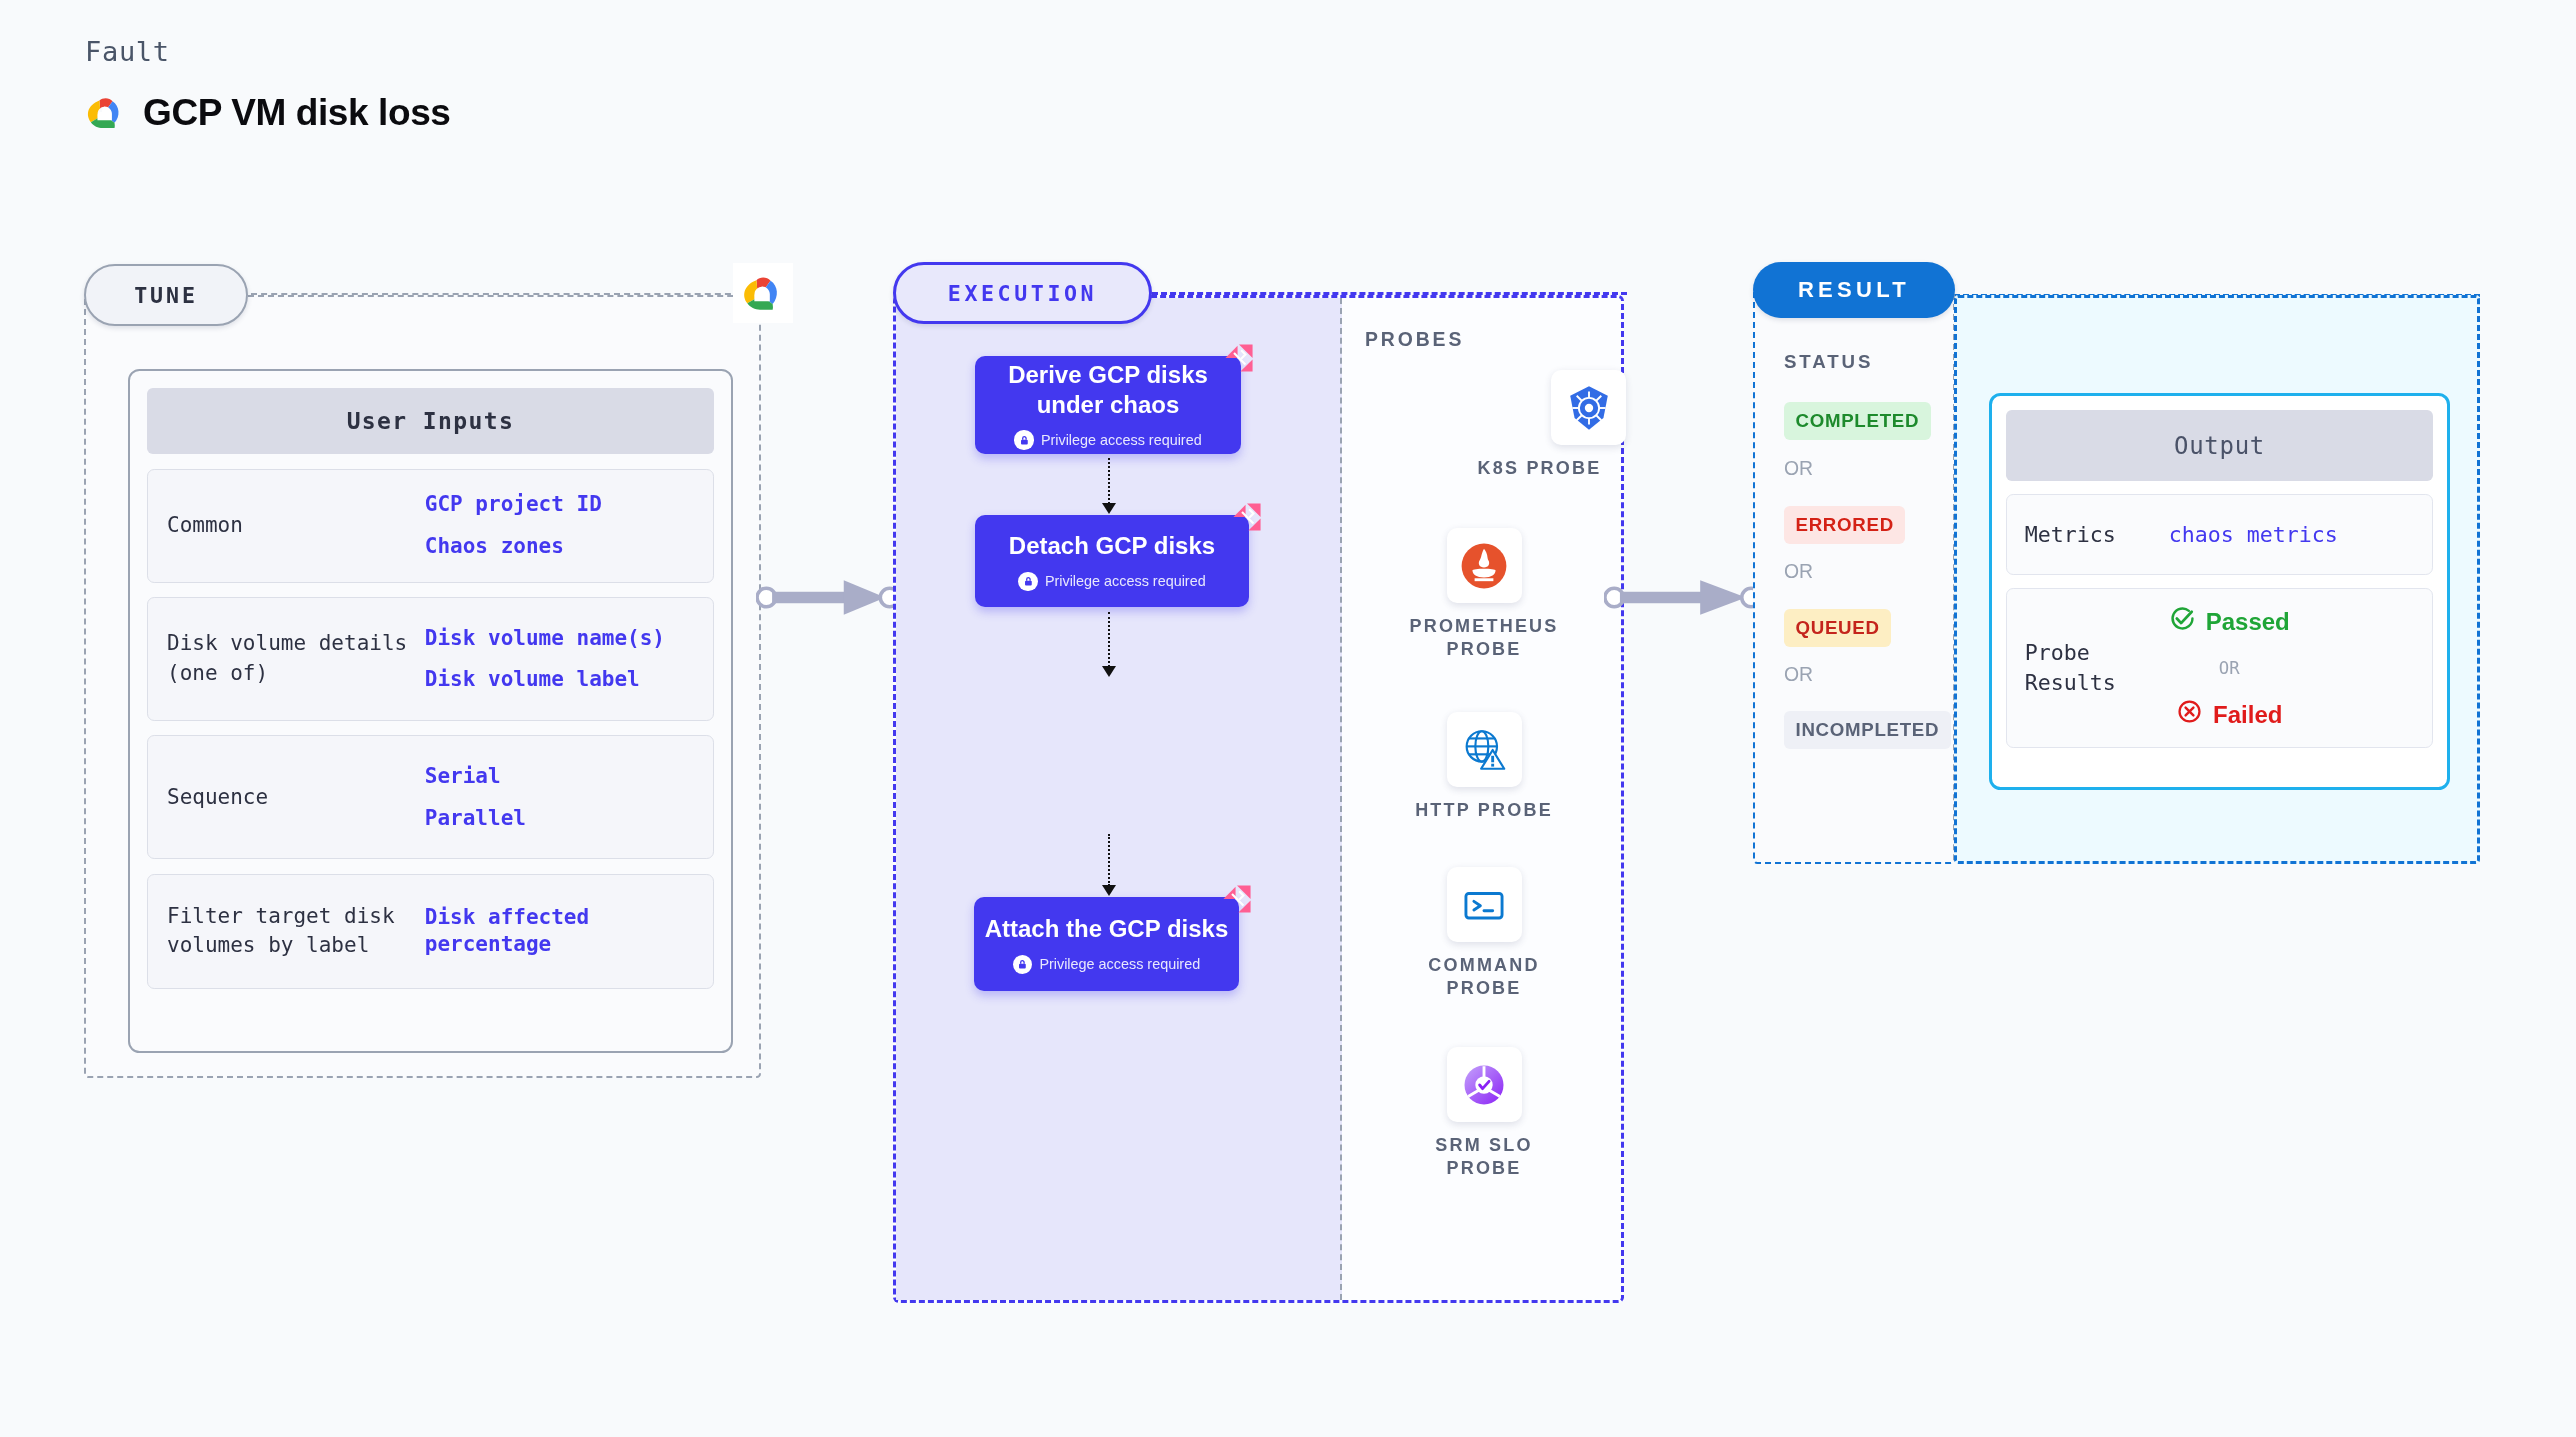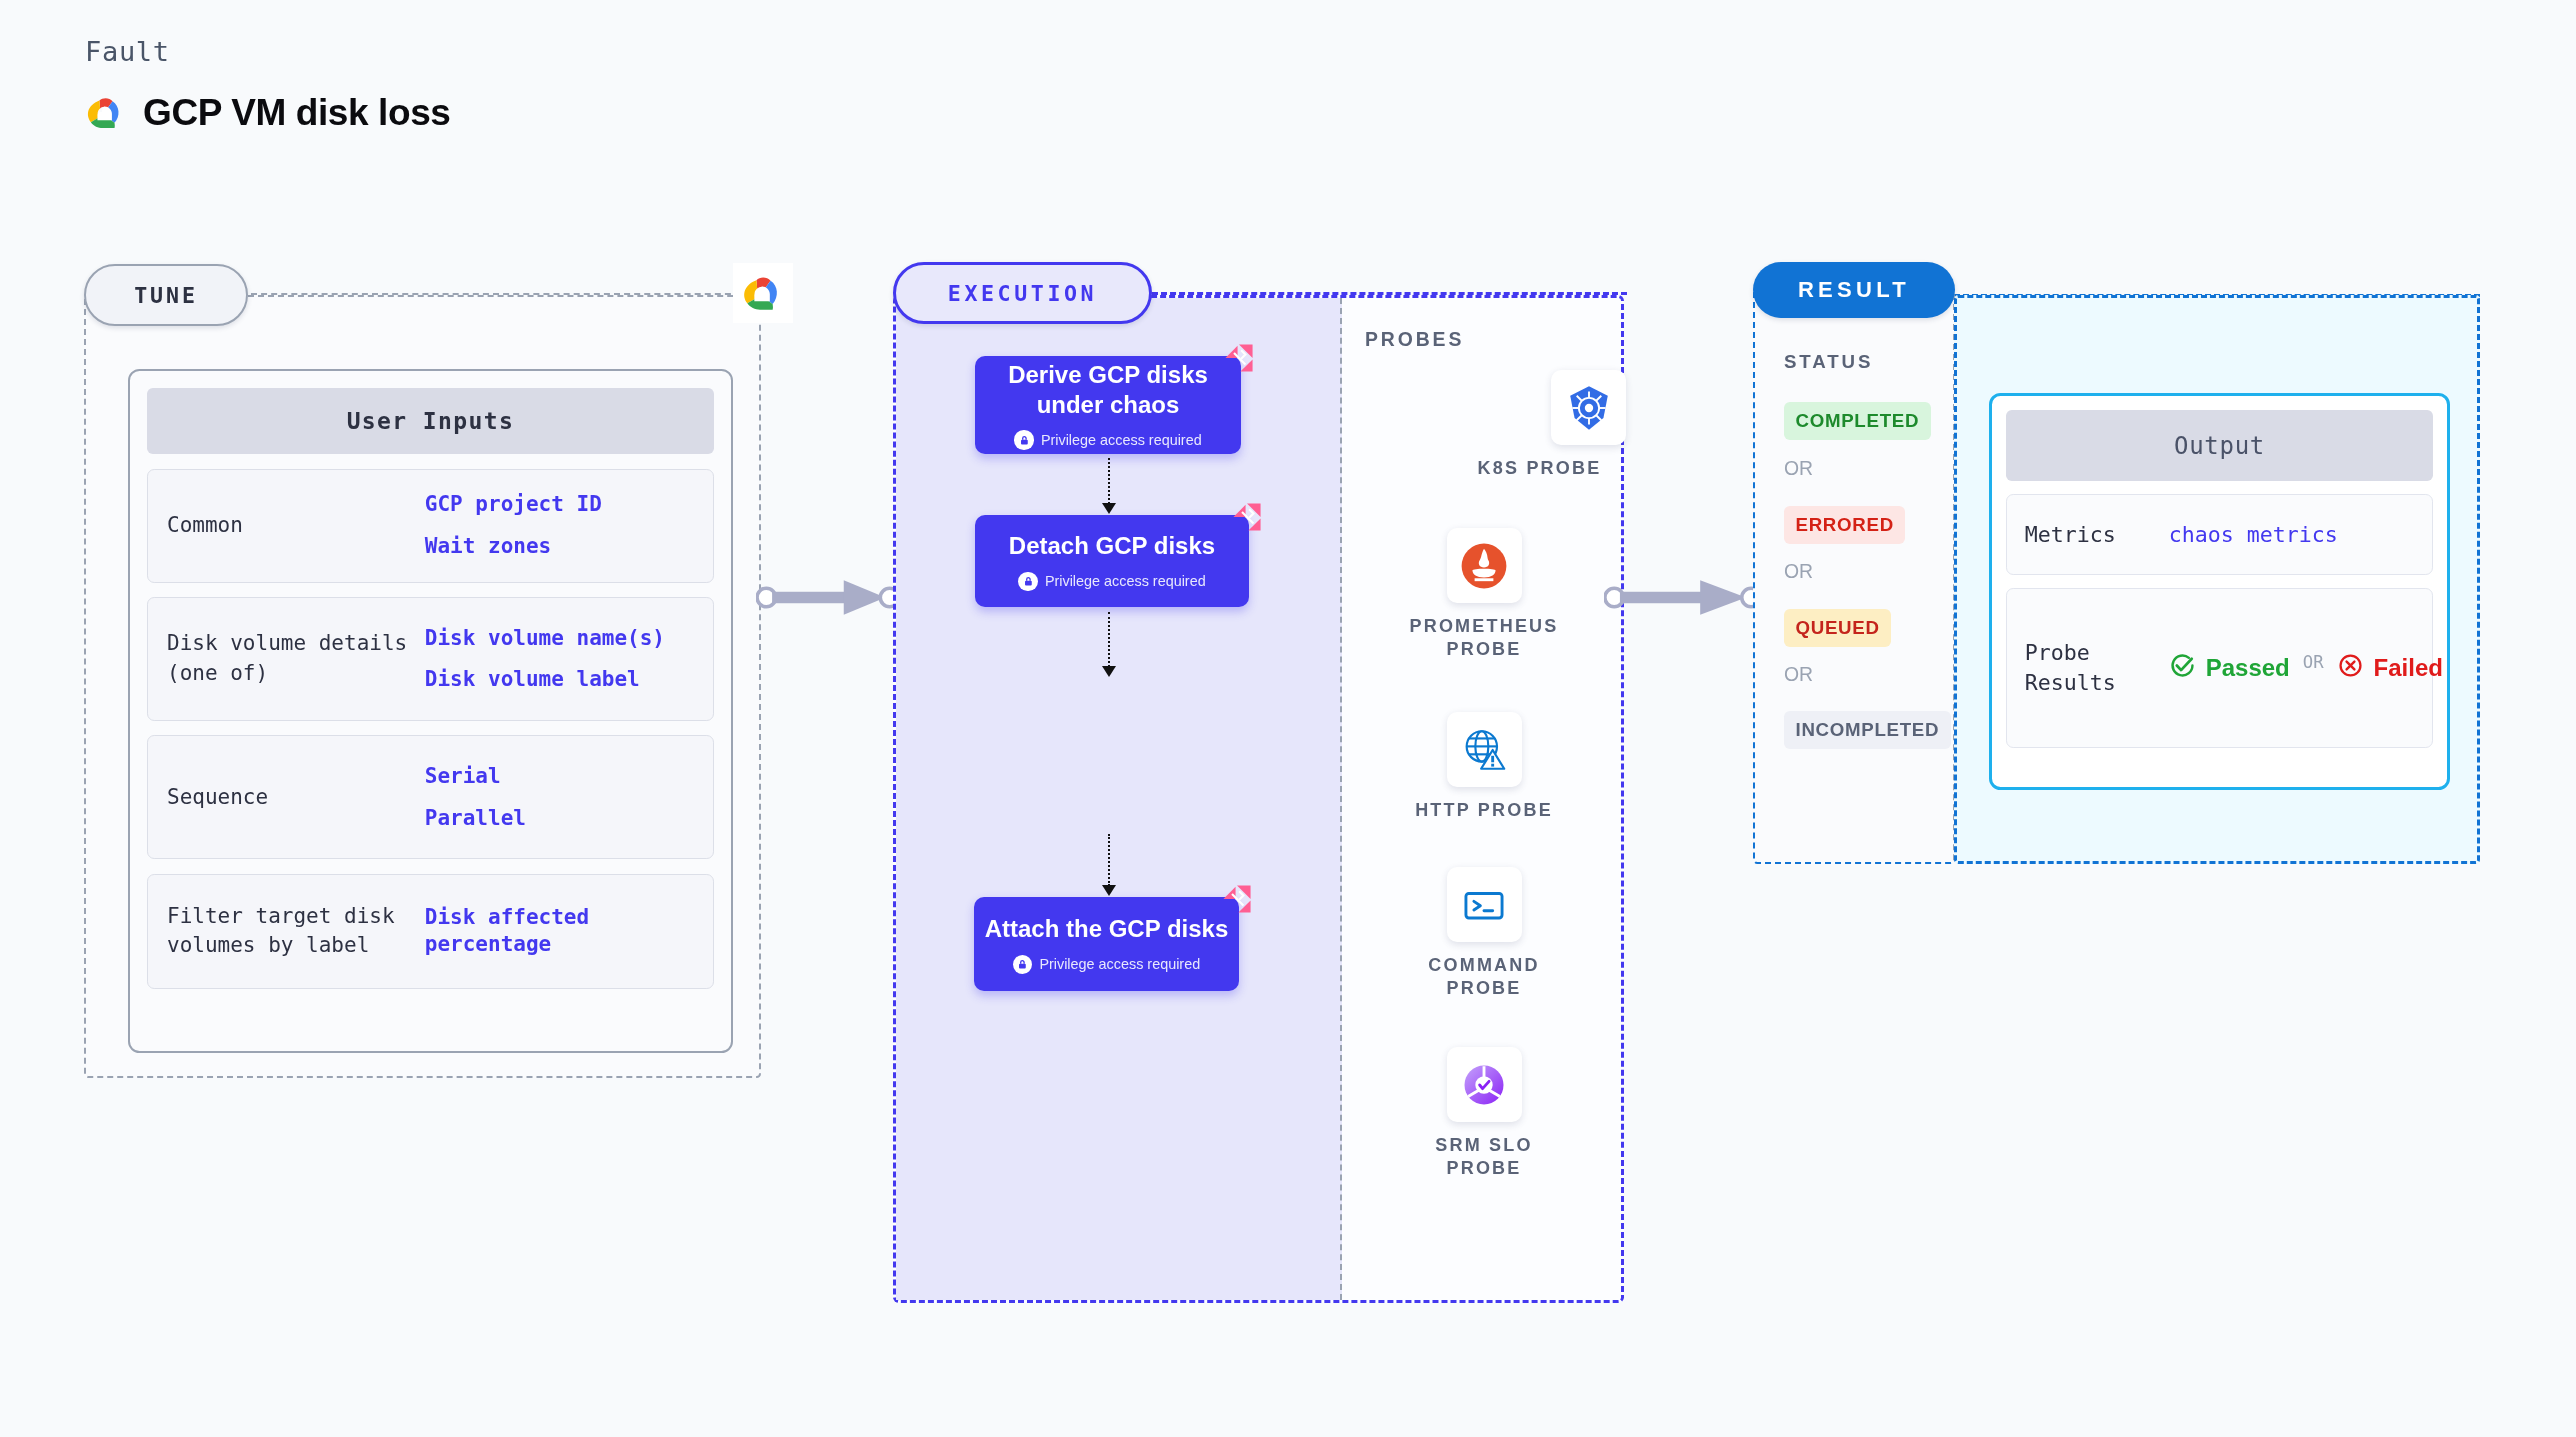--- a/index.html
+++ b/index.html
@@ -199,21 +199,21 @@
     font-size: 24px; color: #4a5268; letter-spacing: 0.7px;
   }
   .output-row {
     margin-top: 13px; border: 1.4px solid #e2e5ee; border-radius: 7.2px;
     background: #fafbfd; display: flex; align-items: center; padding: 14.4px 17.3px;
   }
   .out-label { width: 144px; flex: 0 0 144px; font-size: 21.6px; color: #2d3142; line-height: 1.4; }
   .out-value { font-size: 21.6px; color: #4338ef; }
   .orow1 { height: 81px; }
   .orow2 { height: 160px; }
-  .pr-col { display: flex; flex-direction: row; gap: 13px; }
+  .pr-col { display: flex; flex-direction: column; gap: 20px; align-items: center; }
   .pr-item {
     display: flex; align-items: center; gap: 10px;
     font-family: "Liberation Sans", sans-serif; font-size: 24px; font-weight: bold;
   }
   .pr-or { font-family: "DejaVu Sans Mono", monospace; font-size: 17.3px; color: #9aa3b2; }
 
   
   .connector { position: absolute; }
 </style>
 </head>
@@ -248,21 +248,21 @@
 </div>
 
 <div id="tune-panel">
   <div class="inputs-card">
     <div class="inputs-header">User Inputs</div>
 
     <div class="inputs-row r1">
       <div class="row-label">Common</div>
       <div class="row-values">
         <div class="row-value">GCP project ID</div>
-        <div class="row-value">Wait zones</div>
+        <div class="row-value">Chaos zones</div>
       </div>
     </div>
 
     <div class="inputs-row r2">
       <div class="row-label">Disk volume details (one of)</div>
       <div class="row-values">
         <div class="row-value">Disk volume name(s)</div>
         <div class="row-value">Disk volume label</div>
       </div>
     </div>

